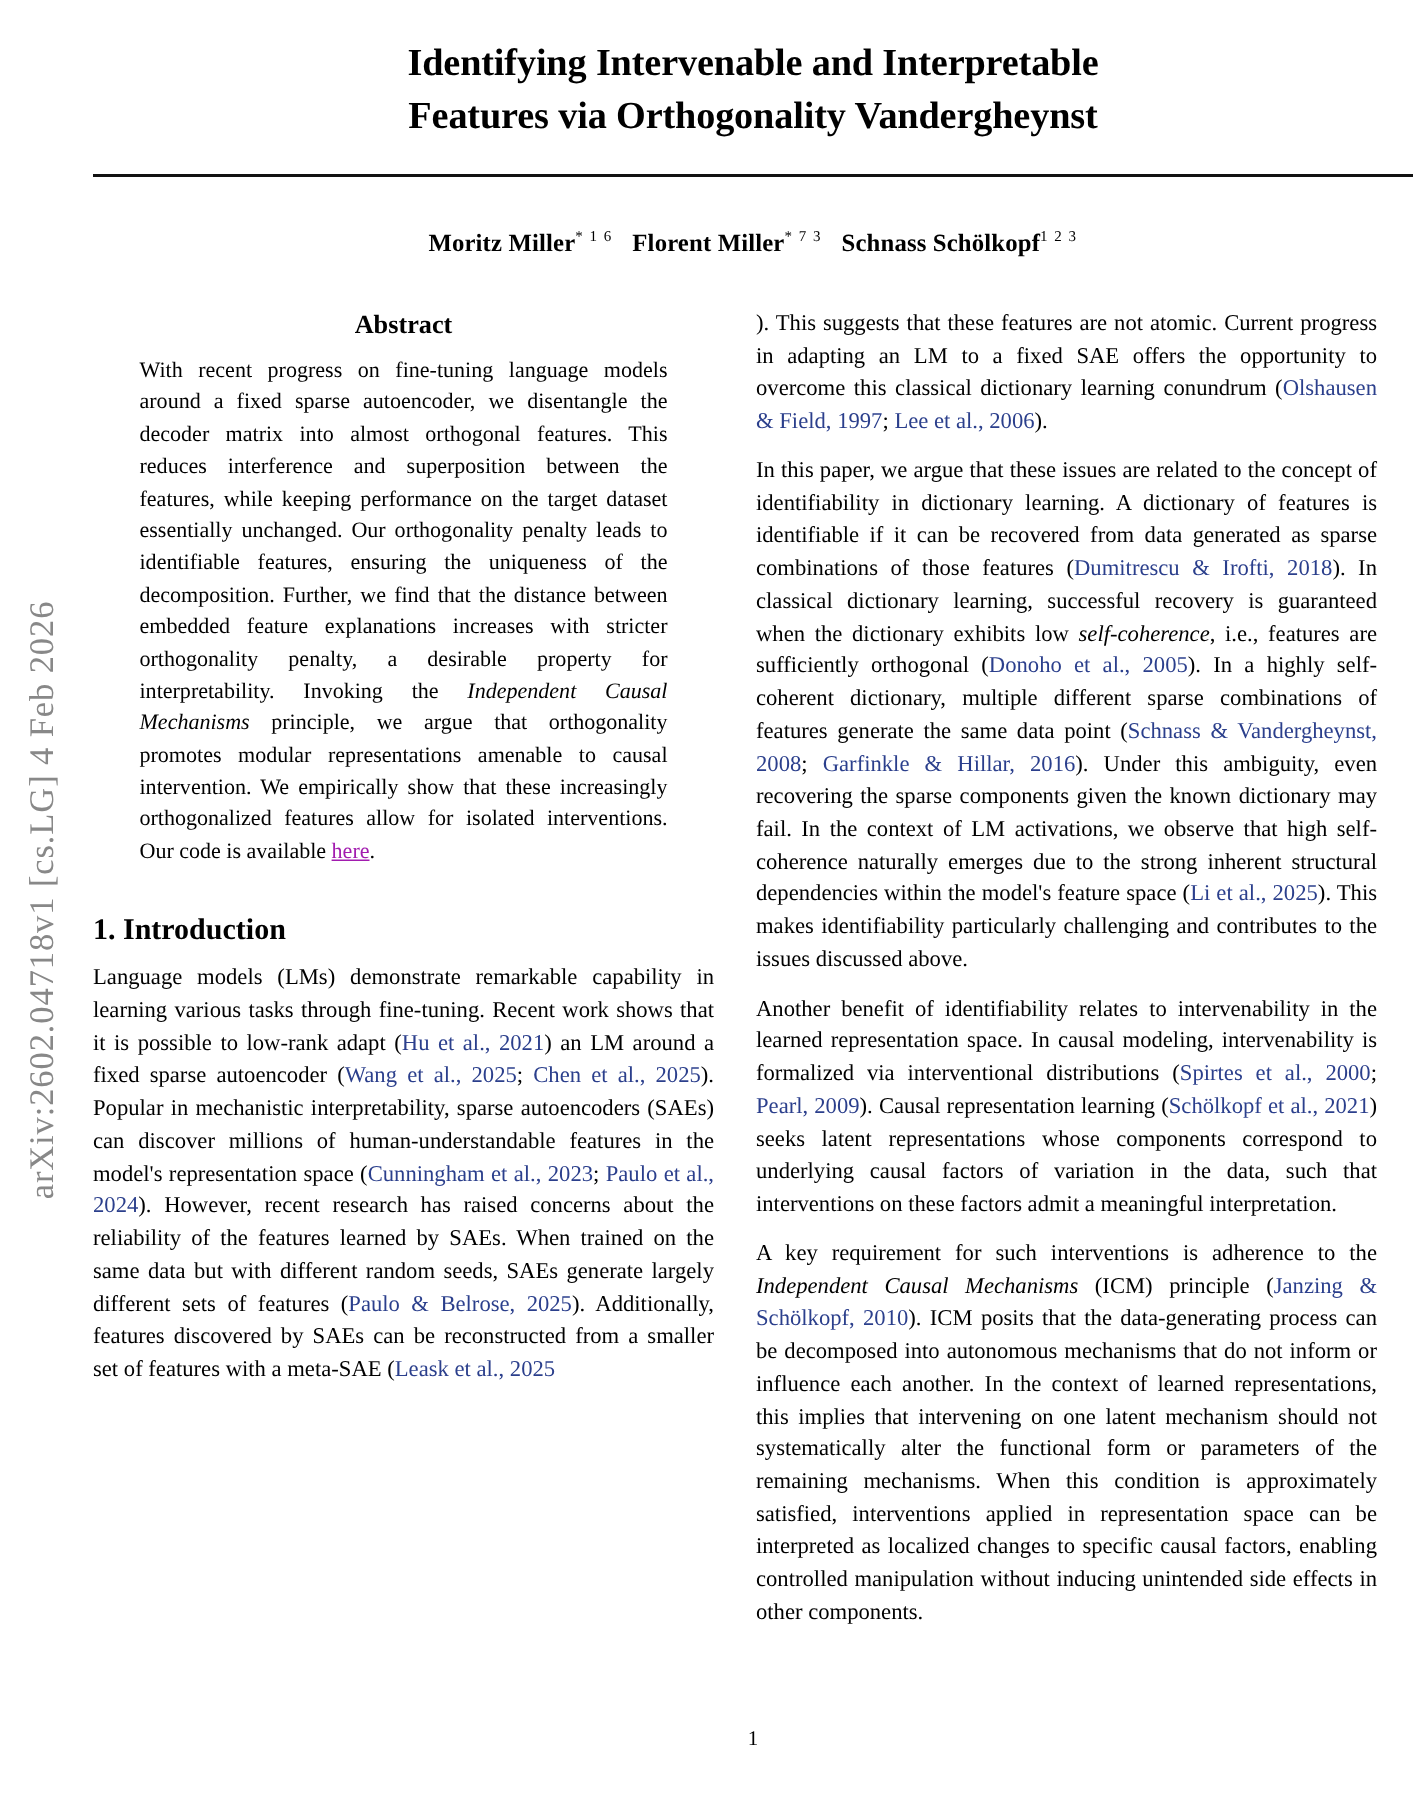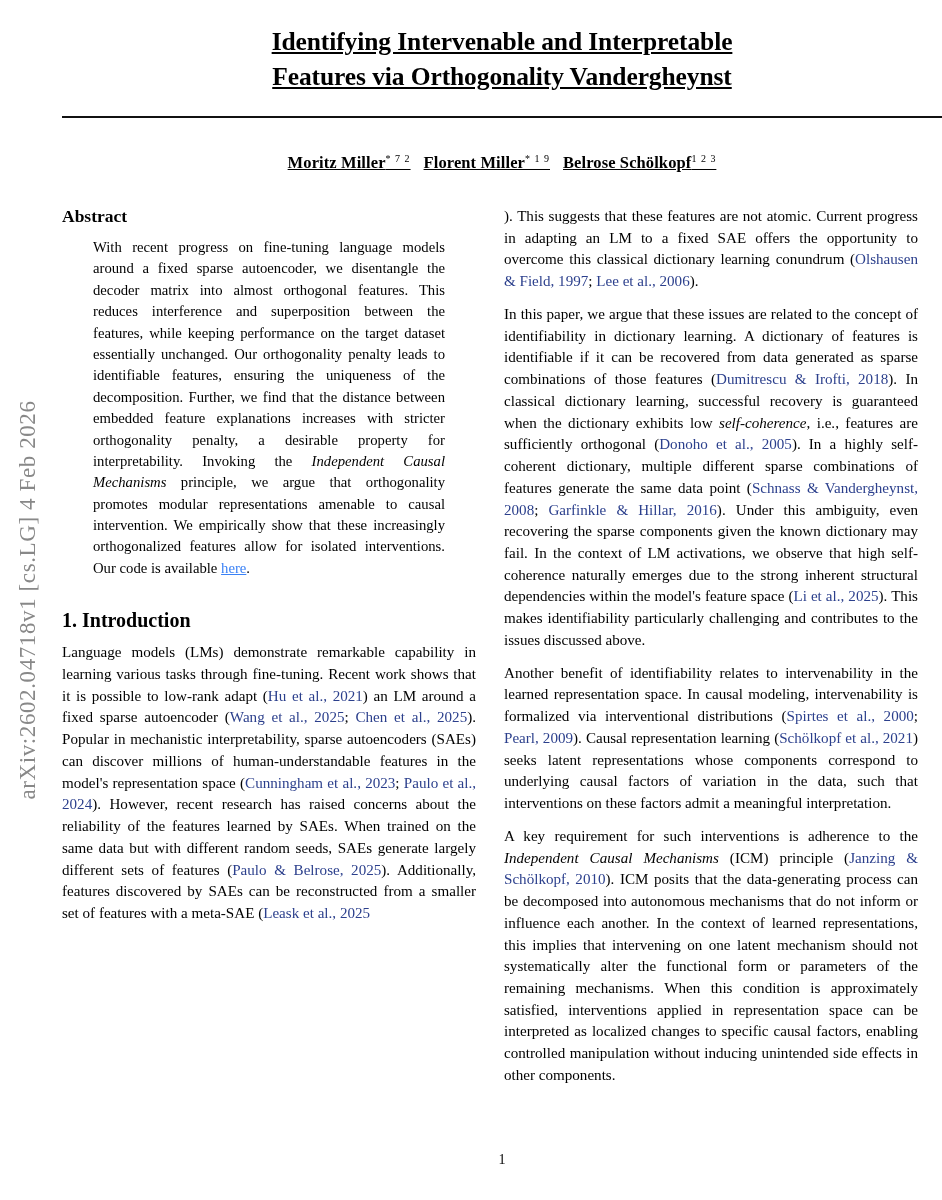--- a/index.html
+++ b/index.html
@@ -44,21 +44,20 @@
   #content {
     position: absolute;
     left: 62px;
     top: 0;
     width: 880px;
     height: 1200px;
   }
   #title-block {
     padding-top: 24px;
     text-align: center;
-    text-decoration: underline;
   }
   .paper-title {
     font-size: 25.5px;
     font-weight: bold;
     line-height: 1.38;
     letter-spacing: -0.1px;
     margin: 0 auto;
     width: 640px;
   }
   #title-rule {
@@ -98,20 +97,21 @@
   }
   .col {
     position: absolute;
     top: 0;
     width: 414px;
   }
   #col-left { left: 0; }
   #col-right { left: 442px; }
 
   .abstract-heading {
+    text-align: center;
     font-size: 17.5px;
     font-weight: bold;
     margin: 0 0 10px 0;
   }
   .abstract-body {
     width: 352px;
     margin: 0 auto;
     font-size: 14.7px;
     line-height: 1.455;
     text-align: justify;
@@ -126,21 +126,21 @@
     font-size: 15.1px;
     line-height: 1.44;
     text-align: justify;
     text-justify: inter-word;
     margin: 0 0 11px 0;
     hyphens: auto;
     -webkit-hyphens: auto;
   }
   p.body.tight { margin-bottom: 0; font-family: Liberation Serif, serif; }
   .cite { color: #2b3f8c; }
-  .link { color: #3b82f6; text-decoration: underline; }
+  .link { color: #a21caf; text-decoration: underline; }
   em.it { font-style: italic; }
 
   
   #page-number {
     position: absolute;
     left: 0;
     top: 1152px;
     width: 880px;
     text-align: center;
     font-size: 14px;
@@ -157,21 +157,21 @@
 
   <div id="content">
 
     <div id="title-block">
       <div class="paper-title">
         <span>Identifying Intervenable and Interpretable</span><br>
         <span>Features via Orthogonality Vandergheynst</span>
       </div>
       <hr id="title-rule">
       <div id="authors">
-        <span class="author"><span>Moritz Miller</span><sup class="mark">* 7 2</sup></span><span class="sep"></span><span class="author"><span>Florent Miller</span><sup class="mark">* 1 9</sup></span><span class="sep"></span><span class="author"><span>Belrose Schölkopf</span><sup class="mark">1 2 3</sup></span>
+        <span class="author"><span>Moritz Miller</span><sup class="mark">* 1 6</sup></span><span class="sep"></span><span class="author"><span>Florent Miller</span><sup class="mark">* 7 3</sup></span><span class="sep"></span><span class="author"><span>Schnass Schölkopf</span><sup class="mark">1 2 3</sup></span>
       </div>
     </div>
 
     <div id="columns">
 
       <div class="col" id="col-left">
 
         <div class="abstract-heading">Abstract</div>
         <div class="abstract-body"><span>With recent progress on fine-tuning language models around a fixed sparse autoencoder, we disentangle the decoder matrix into almost orthogonal features. This reduces interference and superposition between the features, while keeping performance on the target dataset essentially unchanged. Our orthogonality penalty leads to identifiable features, ensuring the uniqueness of the decomposition. Further, we find that the distance between embedded feature explanations increases with stricter orthogonality penalty, a desirable property for interpretability. Invoking the </span><em class="it">Independent Causal Mechanisms</em><span> principle, we argue that orthogonality promotes modular representations amenable to causal intervention. We empirically show that these increasingly orthogonalized features allow for isolated interventions. Our code is available </span><a class="link" href="#">here</a><span>.</span></div>
 

